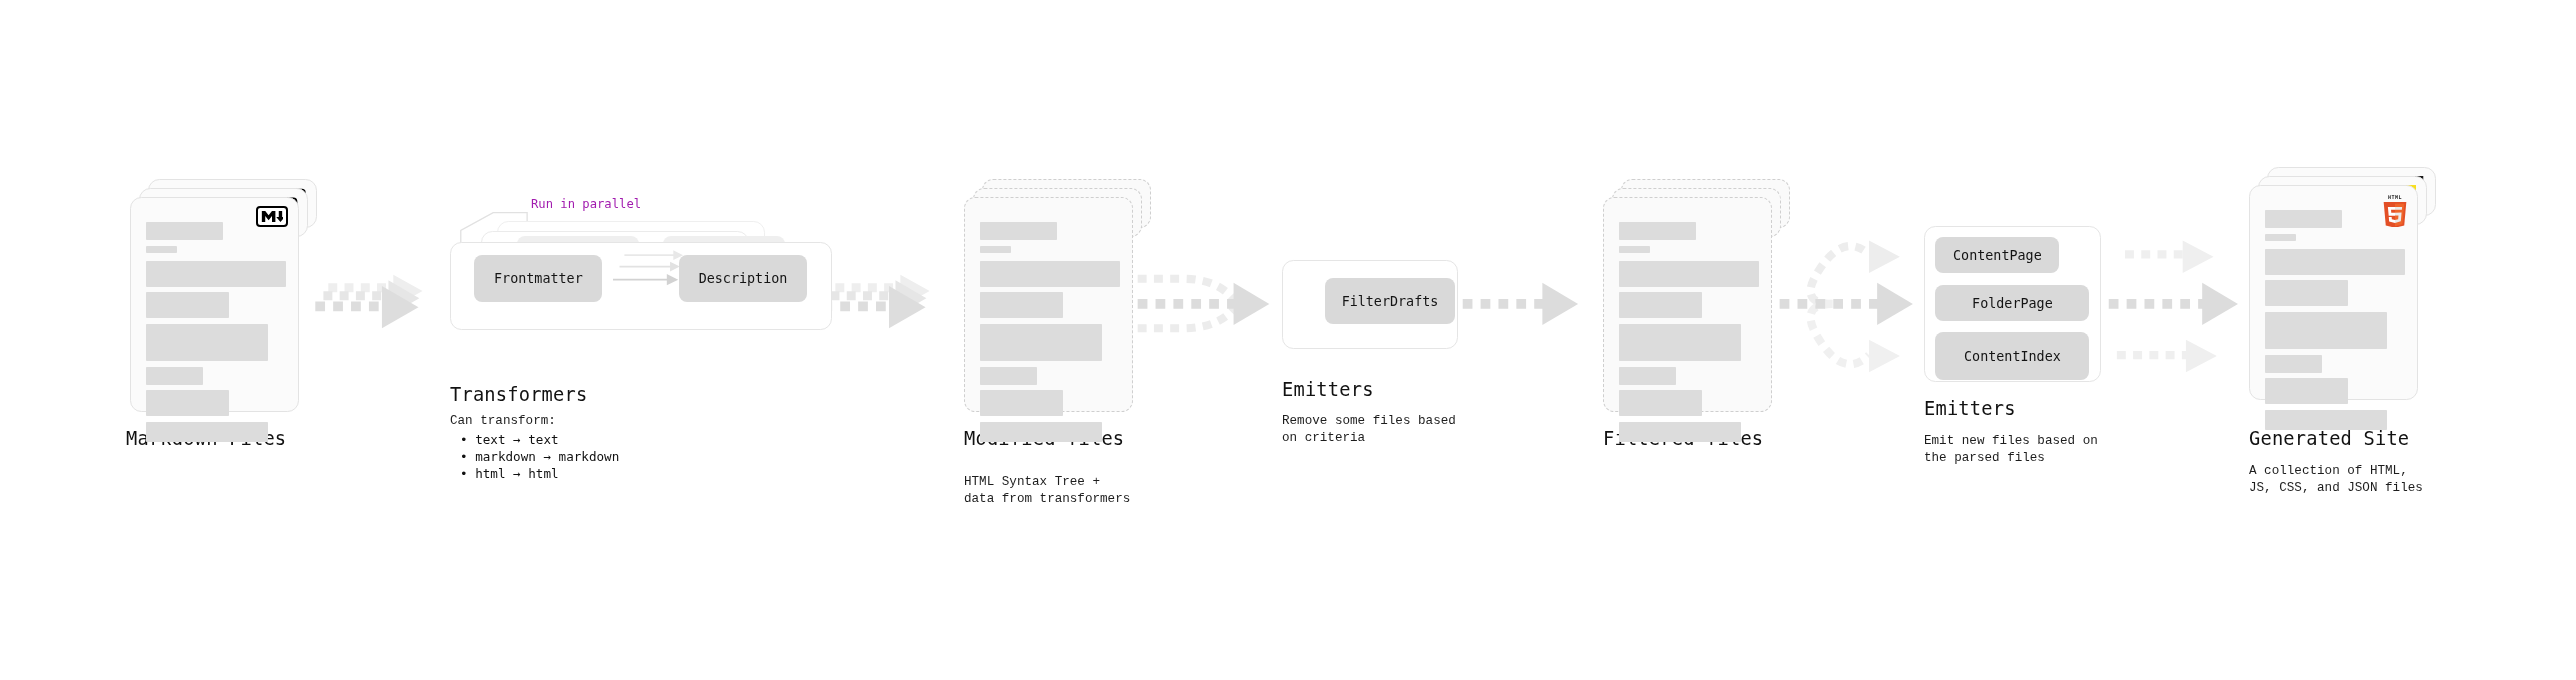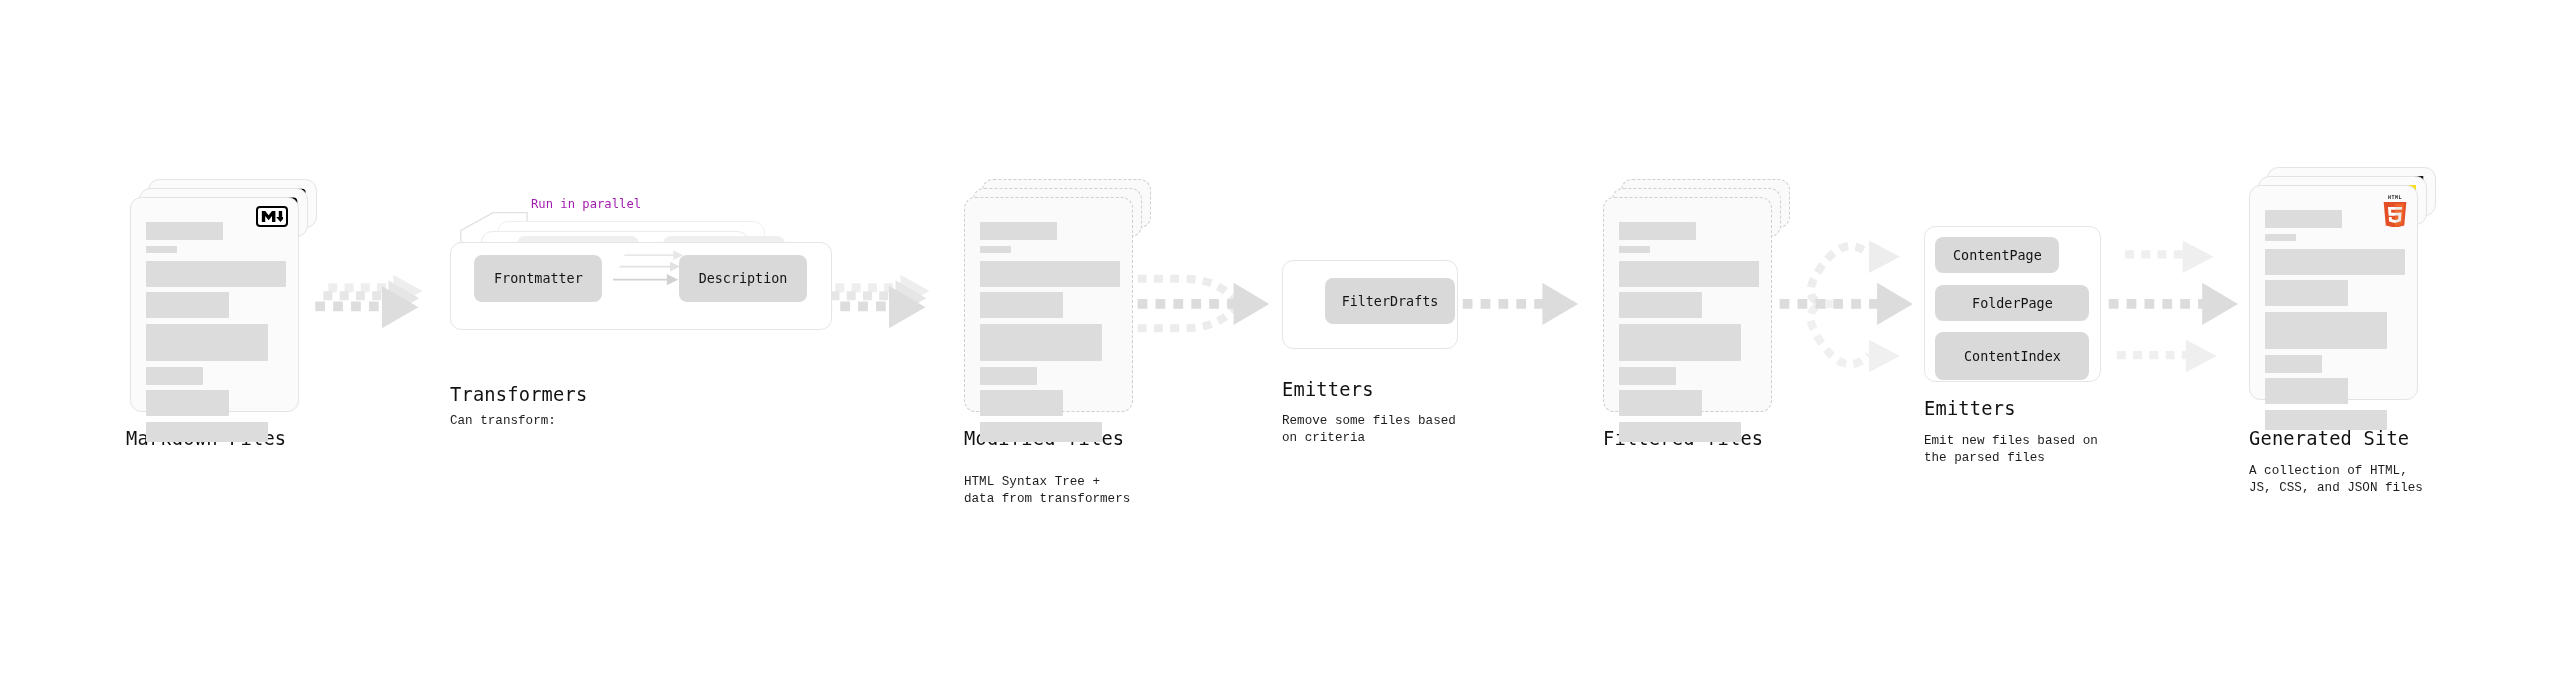--- a/index.html
+++ b/index.html
@@ -259,20 +259,31 @@
       <line x1="0" y1="62" x2="68" y2="62" stroke="#d2d2d2" stroke-width="2.4"></line>
       <polygon points="66,55 80,62 66,69" fill="#d2d2d2"></polygon>
     </svg>
 
     <div class="chip" style="left:24.4px; top:52px; width:128px; height:47px;">Frontmatter</div>
     <div class="chip" style="left:229px; top:52px; width:128px; height:47px;">Description</div>
   </div>
 
   <div class="label-title" style="left:450px; top:384px;">Transformers</div>
   <div class="label-sub" style="left:450px; top:413px;">Can transform:</div>
+  <div style="position:absolute; left:460px; top:431px; font-size:12.6px; line-height:17px;">
+    <div>
+      <span>•&nbsp;</span><span>text → text</span>
+    </div>
+    <div>
+      <span>•&nbsp;</span><span>markdown → markdown</span>
+    </div>
+    <div>
+      <span>•&nbsp;</span><span>html → html</span>
+    </div>
+  </div>
 
   <div class="node" style="left:964px; top:197px;">
     <div class="doc-stack">
       <div class="doc dashed back2"></div>
       <div class="doc dashed back1"></div>
       <div class="doc dashed front">
         <div class="doc-body">
           <div class="skel" style="width:77px;height:18px;"></div>
           <div class="skel" style="width:31px;height:6.5px;margin-bottom:8.1px;"></div>
           <div class="skel" style="width:140px;height:26px;"></div>

